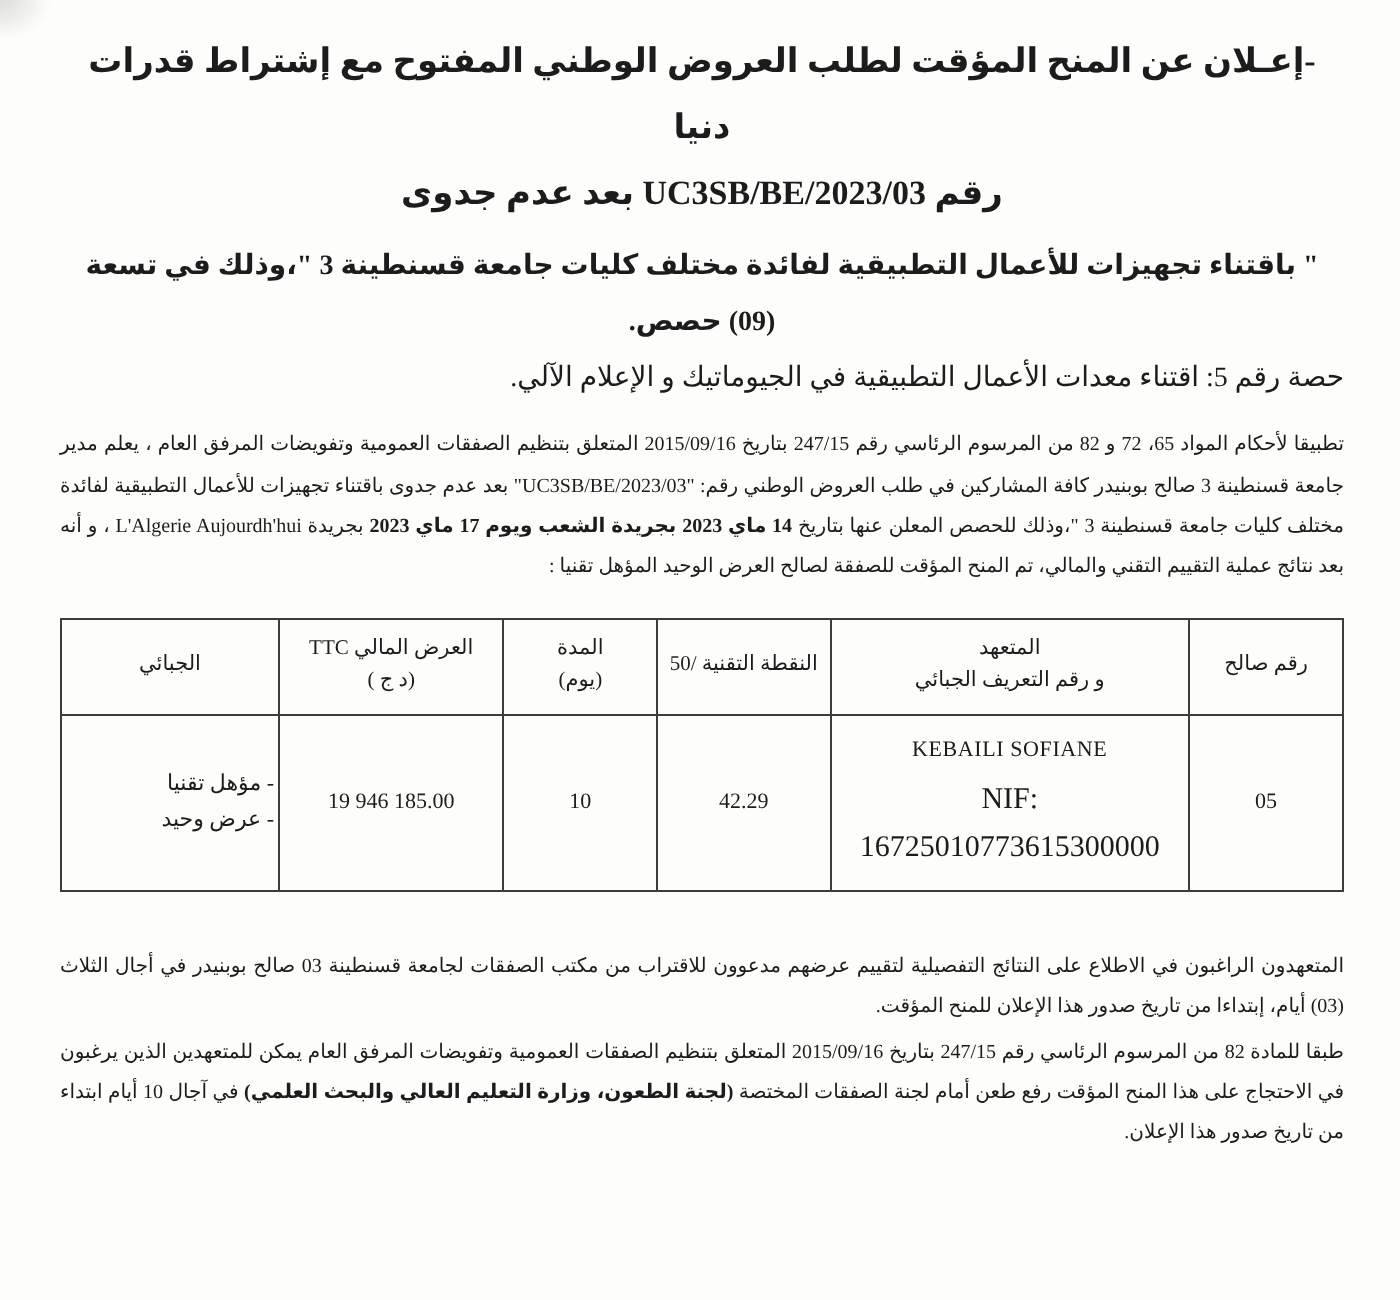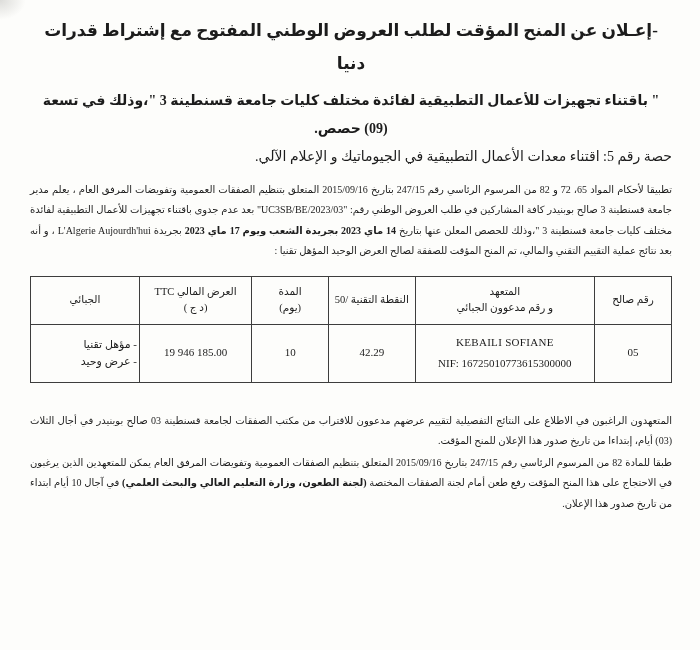--- a/index.html
+++ b/index.html
@@ -37,32 +37,33 @@
     margin-top:15px; table-layout:fixed;
   }
   table.results th, table.results td {
     border:1px solid #3d3d3d;
     text-align:center; vertical-align:middle;
     font-weight:normal;
   }
   table.results th { font-size:10.5px; line-height:1.55; padding:7px 2px; }
   table.results td { font-size:11px;  line-height:1.6;  padding:9px 2px; }
   .ltr { direction:ltr; unicode-bidi:isolate; }
-  .nif { font-size:11px; margin-top:4px; }
+  .nif { font-size:15px; margin-top:4px; }
   .name { font-size:11px; letter-spacing:.3px; }
   .note-line { text-align:right; }
 </style>
 </head>
 <body>
 
 <div class="page">
   <div class="smudge-tl"></div>
 
   <div class="title">
     <div>-إعـلان عن المنح المؤقت لطلب العروض الوطني المفتوح مع إشتراط قدرات دنيا</div>
+    <div>رقم 03/UC3SB/BE/2023 بعد عدم جدوى</div>
   </div>
 
   <div class="intro">
     <div class="intro-line1">" باقتناء تجهيزات للأعمال التطبيقية لفائدة مختلف كليات جامعة قسنطينة 3 "،وذلك في تسعة (09) حصص.</div>
     <div class="intro-line2">حصة رقم 5: اقتناء معدات الأعمال التطبيقية في الجيوماتيك و الإعلام الآلي.</div>
   </div>
 
   <p class="para para-award"><span>تطبيقا لأحكام المواد 65، 72 و 82 من المرسوم الرئاسي رقم 247/15 بتاريخ 2015/09/16 المتعلق بتنظيم الصفقات العمومية وتفويضات المرفق العام ، يعلم مدير جامعة قسنطينة 3 صالح بوبنيدر كافة المشاركين في طلب العروض الوطني رقم: "03/UC3SB/BE/2023" بعد عدم جدوى باقتناء تجهيزات للأعمال التطبيقية لفائدة مختلف كليات جامعة قسنطينة 3 "،وذلك للحصص المعلن عنها بتاريخ </span><span class="bold">14 ماي 2023 بجريدة الشعب ويوم 17 ماي 2023</span><span> بجريدة L'Algerie Aujourdh'hui ، و أنه بعد نتائج عملية التقييم التقني والمالي، تم المنح المؤقت للصفقة لصالح العرض الوحيد المؤهل تقنيا :</span></p>
 
   <table class="results">
@@ -72,21 +73,21 @@
       <col style="width:13.5%">
       <col style="width:12%">
       <col style="width:17.5%">
       <col style="width:17%">
     </colgroup>
     <thead>
       <tr>
         <th>رقم صالح</th>
         <th>
           <div>المتعهد</div>
-          <div>و رقم مدعوون الجبائي</div>
+          <div>و رقم التعريف الجبائي</div>
         </th>
         <th>النقطة التقنية /50</th>
         <th>
           <div>المدة</div>
           <div>(يوم)</div>
         </th>
         <th>
           <div>العرض المالي TTC</div>
           <div>(د ج )</div>
         </th>

